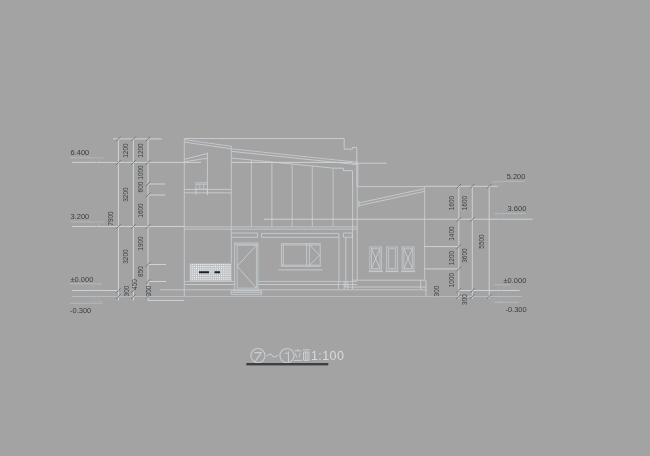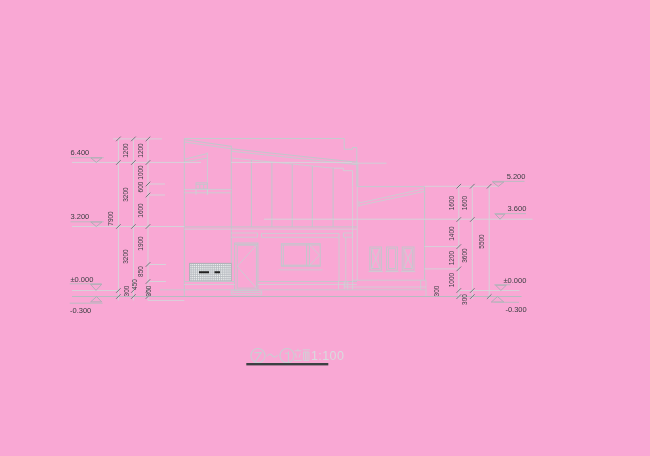--- a/index.html
+++ b/index.html
@@ -1,16 +1,16 @@
 <!DOCTYPE html>
 <html><head>
 <meta charset="utf-8">
 <style>
   html,body{margin:0;padding:0;background:#ffffff;}
-  #page{width:650px;height:456px;position:relative;background:#f9a8d4;overflow:hidden;}
+  #page{width:650px;height:456px;position:relative;background:#a3a3a3;overflow:hidden;}
   svg{display:block;}
   text{font-family:"Liberation Sans", sans-serif;}
   .dim{font-size:6.5px;fill:#3a3e42;}
   .lvl{font-size:7.5px;fill:#393d41;}
 </style>
 </head>
 <body>
 <div id="page">
 <svg width="650" height="456" viewBox="0 0 650 456">
 <g fill="none" stroke-linecap="butt">

